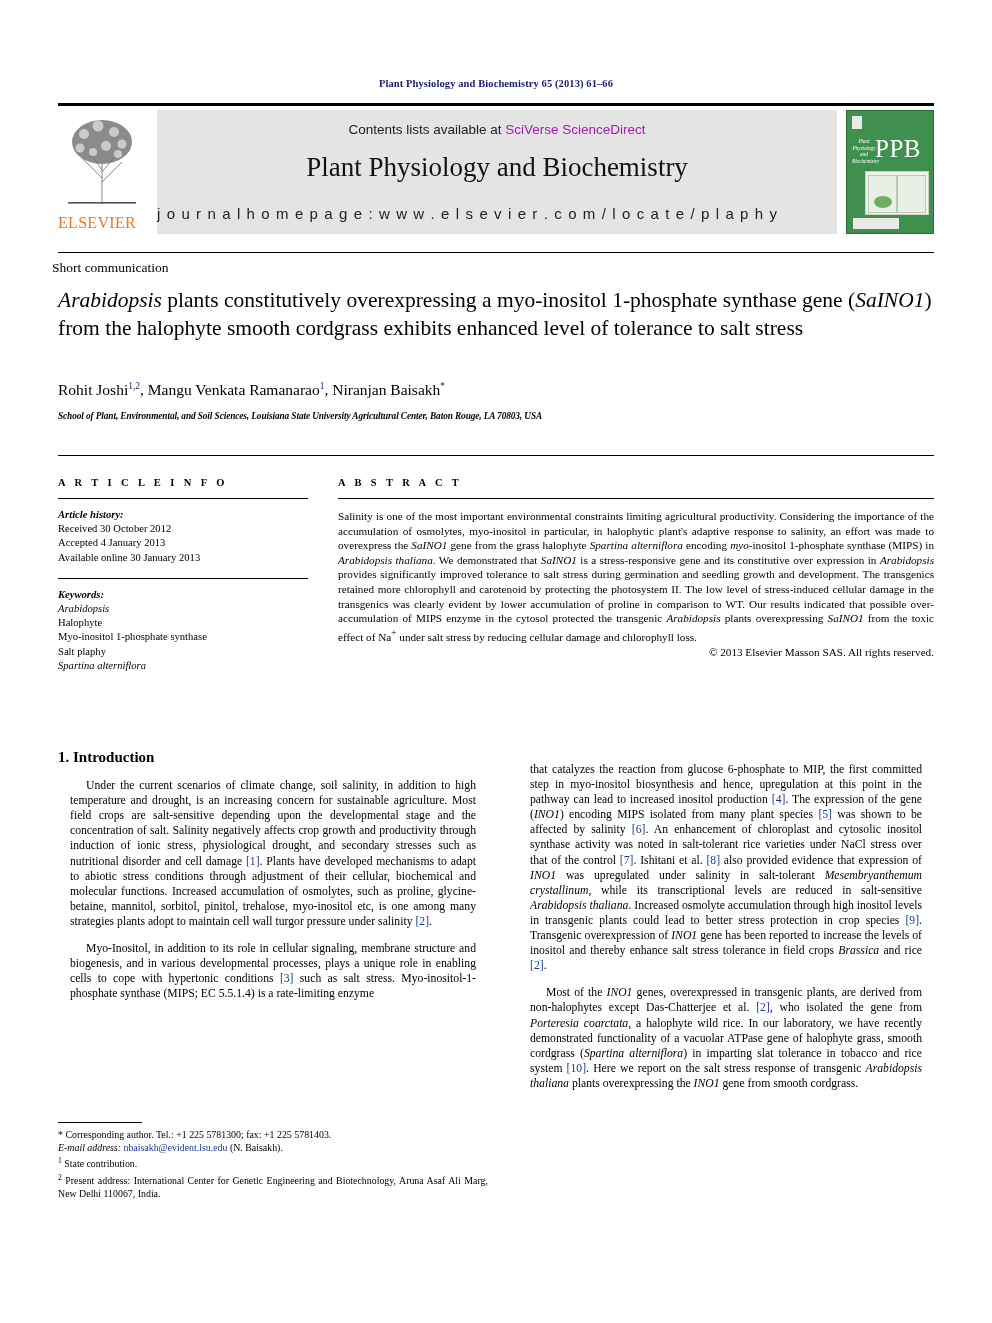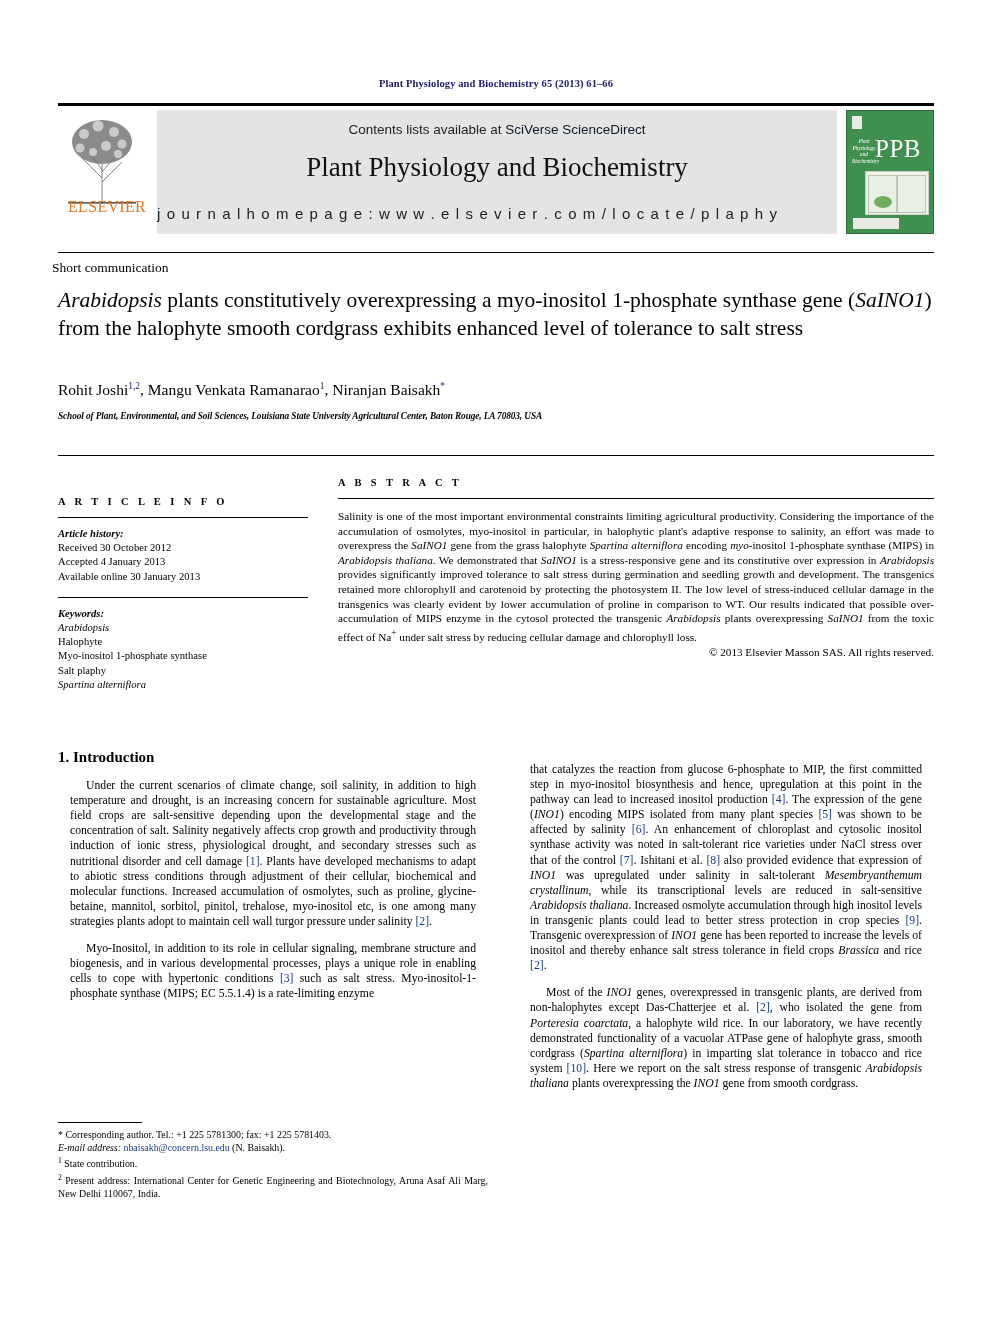--- a/index.html
+++ b/index.html
@@ -61,23 +61,23 @@
   .elsevier-tree {
     position: absolute;
     left: 2px;
     top: 2px;
     width: 84px;
     height: 96px;
   }
   .elsevier-word {
     position: absolute;
     left: 0;
-    bottom: 18px;
+    bottom: 2px;
     width: 88px;
-    text-align: right;
+    text-align: left;
     font-family: "Liberation Serif", serif;
     font-size: 16px;
     letter-spacing: 0.3px;
     color: #E87722;
     font-weight: normal;
   }
   .masthead-band {
     position: absolute;
     left: 99px;
     top: 0px;
@@ -89,21 +89,21 @@
     position: absolute;
     left: 0;
     top: 12px;
     width: 680px;
     text-align: center;
     font-family: "Liberation Sans", sans-serif;
     font-size: 13.5px;
     color: #222222;
   }
   .contents-line .sd {
-    color: #0f172a;
+    color: #a21caf;
   }
   .journal-title {
     position: absolute;
     left: 0;
     top: 42px;
     width: 680px;
     text-align: center;
     font-family: "Liberation Serif", serif;
     font-size: 27px;
     color: #111111;
@@ -258,21 +258,20 @@
     height: 1px;
     background: #000000;
   }
 
   
   .info-col {
     position: absolute;
     top: 477px;
     left: 58px;
     width: 250px;
-    margin-top: 19px;
   }
   .abs-col {
     position: absolute;
     top: 477px;
     left: 338px;
     width: 596px;
   }
   .sec-label {
     font-family: "Liberation Serif", serif;
     font-weight: bold;
@@ -503,21 +502,21 @@
         <p class=""><span>that catalyzes the reaction from glucose 6-phosphate to MIP, the first committed step in myo-inositol biosynthesis and hence, upregulation at this point in the pathway can lead to increased inositol production </span><span class="ref">[4]</span><span>. The expression of the gene (</span><i>INO1</i><span>) encoding MIPS isolated from many plant species </span><span class="ref">[5]</span><span> was shown to be affected by salinity </span><span class="ref">[6]</span><span>. An enhancement of chloroplast and cytosolic inositol synthase activity was noted in salt-tolerant rice varieties under NaCl stress over that of the control </span><span class="ref">[7]</span><span>. Ishitani et al. </span><span class="ref">[8]</span><span> also provided evidence that expression of </span><i>INO1</i><span> was upregulated under salinity in salt-tolerant </span><i>Mesembryanthemum crystallinum</i><span>, while its transcriptional levels are reduced in salt-sensitive </span><i>Arabidopsis thaliana</i><span>. Increased osmolyte accumulation through high inositol levels in transgenic plants could lead to better stress protection in crop species </span><span class="ref">[9]</span><span>. Transgenic overexpression of </span><i>INO1</i><span> gene has been reported to increase the levels of inositol and thereby enhance salt stress tolerance in field crops </span><i>Brassica</i><span> and rice </span><span class="ref">[2]</span><span>.</span></p>
         <p class="indent"><span>Most of the </span><i>INO1</i><span> genes, overexpressed in transgenic plants, are derived from non-halophytes except Das-Chatterjee et al. </span><span class="ref">[2]</span><span>, who isolated the gene from </span><i>Porteresia coarctata</i><span>, a halophyte wild rice. In our laboratory, we have recently demonstrated functionality of a vacuolar ATPase gene of halophyte grass, smooth cordgrass (</span><i>Spartina alterniflora</i><span>) in imparting slat tolerance in tobacco and rice system </span><span class="ref">[10]</span><span>. Here we report on the salt stress response of transgenic </span><i>Arabidopsis thaliana</i><span> plants overexpressing the </span><i>INO1</i><span> gene from smooth cordgrass.</span></p>
       </div>
   </div>
 
   <div class="fn-rule"></div>
   <div class="footnotes">
     <span class="fline">* Corresponding author. Tel.: +1 225 5781300; fax: +1 225 5781403.</span>
     <span class="fline">
       <span class="it">E-mail address:</span>
-      <span class="mail">nbaisakh@concern.lsu.edu</span>
+      <span class="mail">nbaisakh@evident.lsu.edu</span>
       <span>(N. Baisakh).</span>
     </span>
     <span class="fline">
       <sup>1</sup>
       <span>State contribution.</span>
     </span>
     <span class="fline">
       <sup>2</sup>
       <span>Present address: International Center for Genetic Engineering and Biotechnology, Aruna Asaf Ali Marg, New Delhi 110067, India.</span>
     </span>

